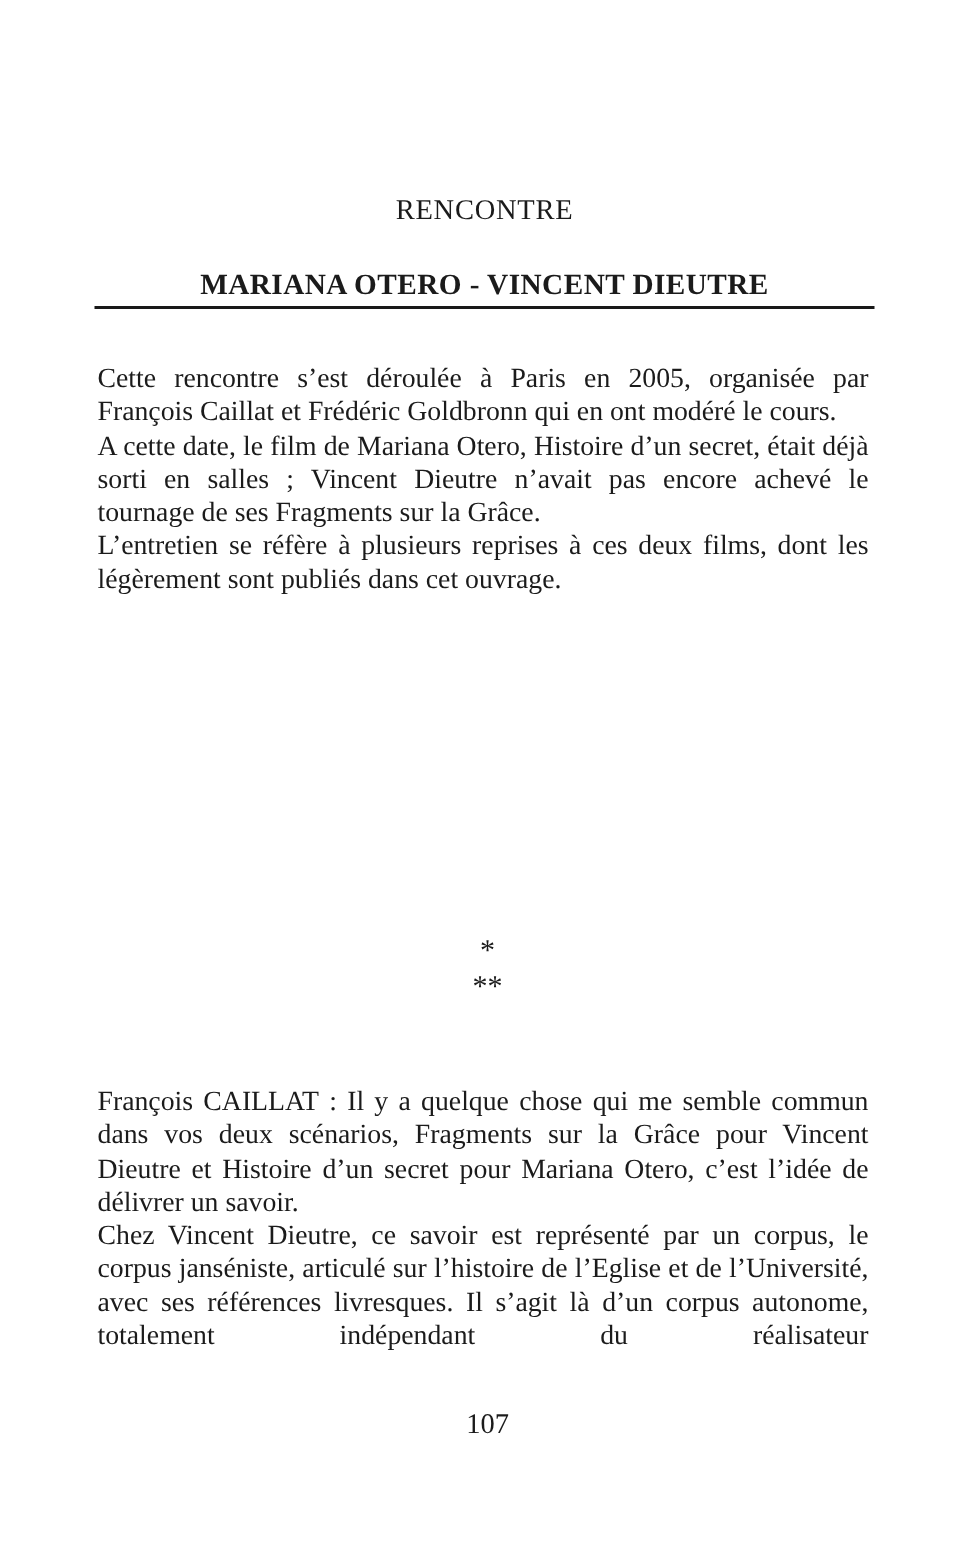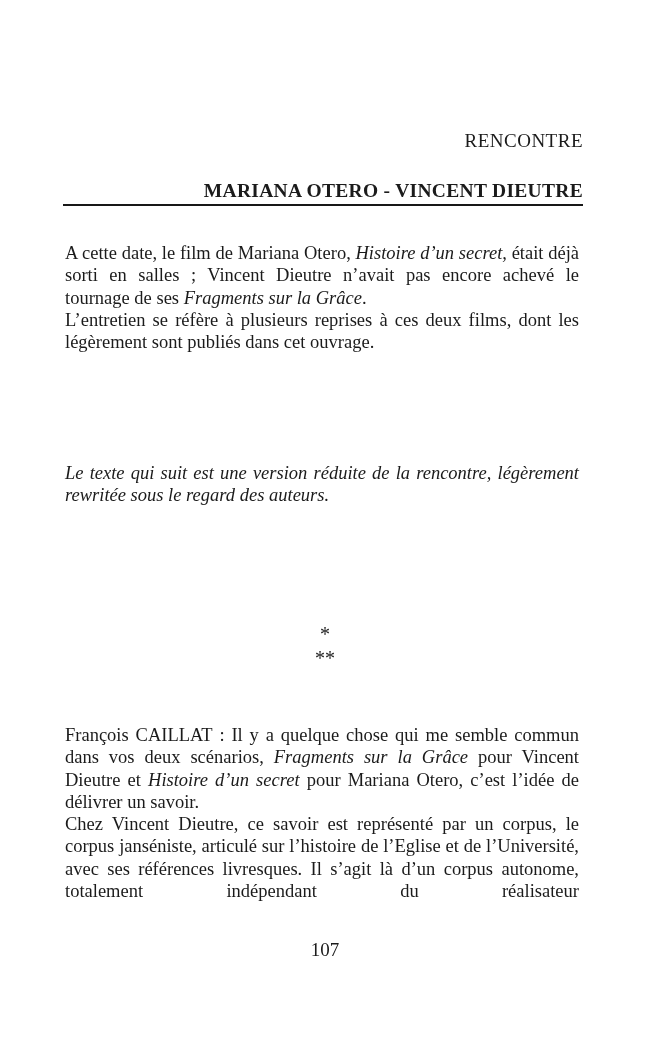--- a/index.html
+++ b/index.html
@@ -10,21 +10,21 @@
     background: #ffffff;
     color: #1b1b1b;
     font-family: "Liberation Serif", "DejaVu Serif", serif;
     overflow: hidden;
   }
   .header {
     position: absolute;
     top: 130px;
     left: 63px;
     width: 520px;
-    text-align: right;
+    text-align: center;
   }
   .title-line1 {
     font-size: 19px;
     line-height: 22px;
     letter-spacing: 0.5px;
   }
   .title-line2 {
     font-size: 19.5px;
     line-height: 22px;
     font-weight: 700;
@@ -41,21 +41,21 @@
     left: 65px;
     width: 514px;
     font-size: 18.5px;
     line-height: 22.3px;
     text-align: justify;
   }
   .block p { margin: 0; padding: 0; }
   .intro    { top: 242px; }
   .note     { top: 462px; font-style: italic; }
   .dialogue { top: 696px; margin-top: 28px; }
-  .em { font-style: italic; }
+  .em { }
   .justify-last { text-align-last: justify; }
   .separator {
     position: absolute;
     top: 622px;
     left: 0;
     width: 650px;
     text-align: center;
     font-size: 20px;
     line-height: 24px;
   }
@@ -74,26 +74,26 @@
 
 <div class="sheet">
 
   <header class="header">
     <div class="title-line1">RENCONTRE</div>
     <div class="title-line2">MARIANA OTERO - VINCENT DIEUTRE</div>
     <div class="title-rule"></div>
   </header>
 
   <section class="block intro">
+      <p><span>Cette rencontre s’est déroulée à Paris en 2005, organisée par François Caillat et Frédéric Goldbronn qui en ont modéré le cours.</span></p>
       <p><span>A cette date, le film de Mariana Otero, </span><span class="em">Histoire d’un secret,</span><span> était déjà sorti en salles&nbsp;; Vincent Dieutre n’avait pas encore achevé le tournage de ses </span><span class="em">Fragments sur la Grâce</span><span>.</span></p>
       <p><span>L’entretien se réfère à plusieurs reprises à ces deux films, dont les légèrement sont publiés dans cet ouvrage.</span></p>
     </section>
 
   <section class="block note">
-      <p><span>Le texte qui suit est une version réduite de la rencontre, légèrement rewritée sous le regard des auteurs.</span></p>
     </section>
 
   <div class="separator">
     <div>*</div>
     <div>**</div>
   </div>
 
   <section class="block dialogue">
       <p><span>François CAILLAT&nbsp;: Il y a quelque chose qui me semble commun dans vos deux scénarios, </span><span class="em">Fragments sur la Grâce</span><span> pour Vincent Dieutre et </span><span class="em">Histoire d’un secret</span><span> pour Mariana Otero, c’est l’idée de délivrer un savoir.</span></p>
       <p class="justify-last"><span>Chez Vincent Dieutre, ce savoir est représenté par un corpus, le corpus janséniste, articulé sur l’histoire de l’Eglise et de l’Université, avec ses références livresques. Il s’agit là d’un corpus autonome, totalement indépendant du réalisateur</span></p>

